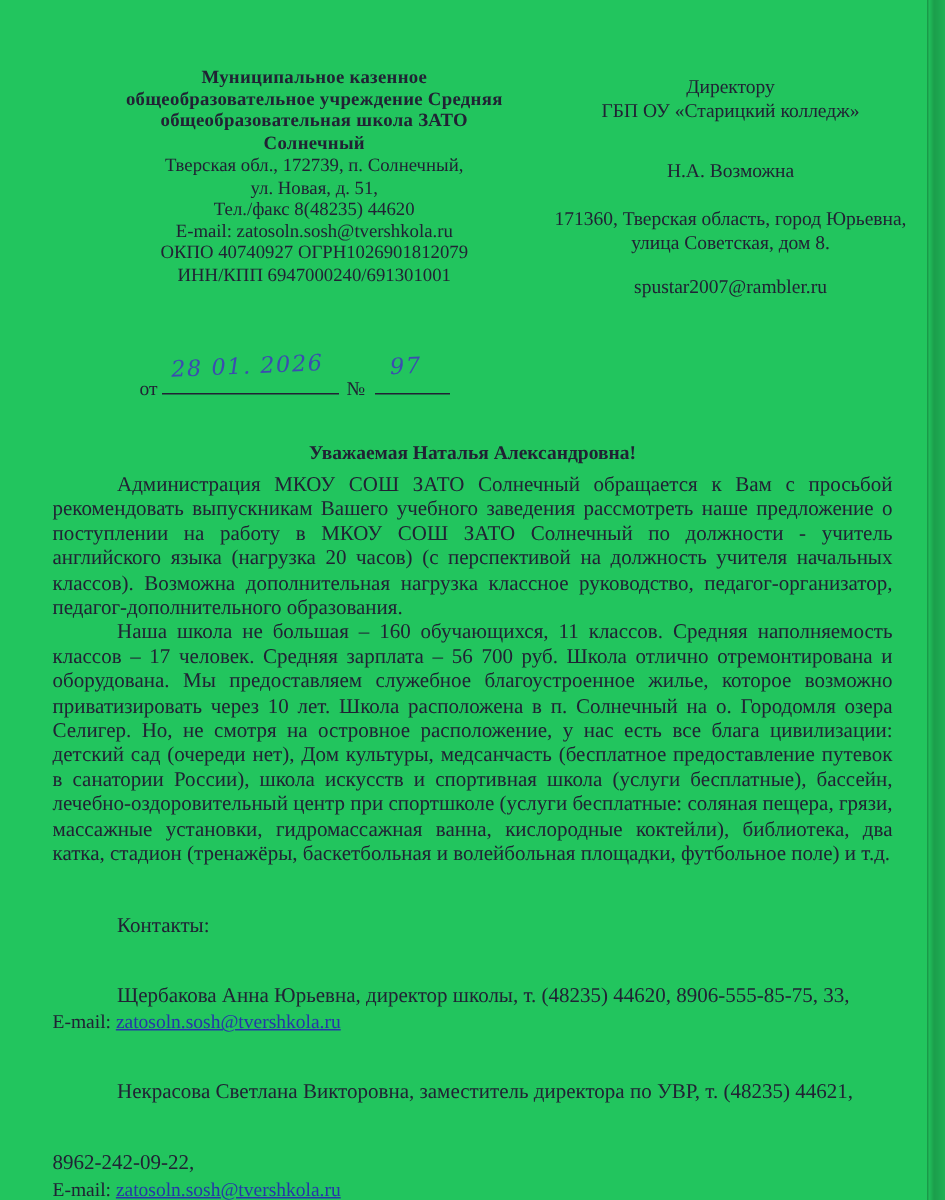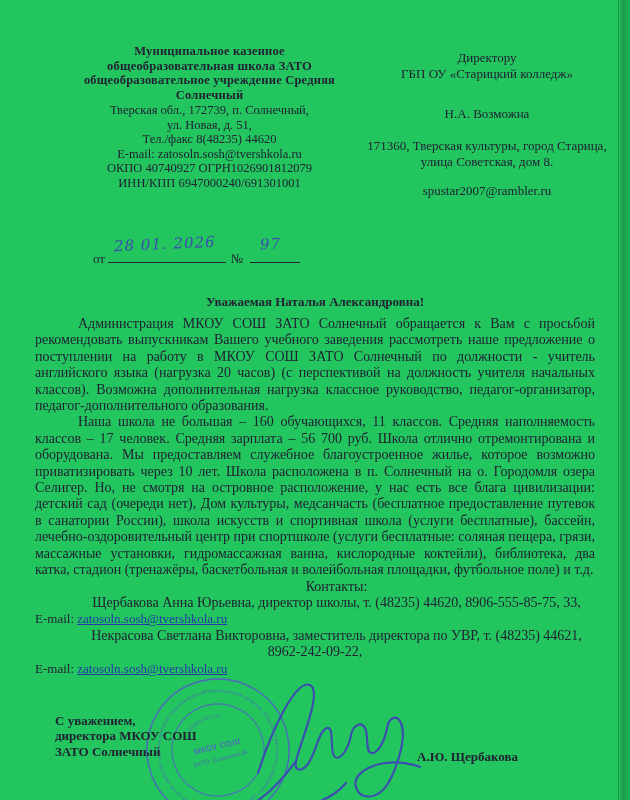--- a/index.html
+++ b/index.html
@@ -39,21 +39,21 @@
   .hand{
     position:absolute;left:6px;top:-13px;
     font-family:"DejaVu Serif",serif;font-style:italic;
     color:var(--handwriting);font-size:15px;white-space:nowrap;
     transform:rotate(-2.5deg);letter-spacing:1px;
   }
   .hand-num{left:10px;}
   
   .salutation{margin:24px 0 6px 0;text-align:center;font-weight:bold;font-size:13px;}
   .para{margin:0;font-size:14px;line-height:16.4px;text-align:justify;}
-  .plain{text-align:center;}
+  .plain{text-align:left;margin-top:31px;}
   .indent{text-indent:43px;}
   .email-line{font-size:13px;line-height:16.4px;}
   .mail{color:var(--link);text-decoration:underline;cursor:pointer;}
   
   .sig-block{position:relative;height:170px;margin-top:16px;}
   .closing{position:absolute;left:20px;top:20px;font-weight:bold;font-size:13px;line-height:15.5px;z-index:3;}
   .signer{position:absolute;left:382px;top:56px;font-weight:bold;font-size:13px;z-index:3;text-align:center;}
   .stamp{position:absolute;left:108px;top:-18px;z-index:1;opacity:.85;}
   .autograph{position:absolute;left:205px;top:-22px;z-index:2;}
   .stamp text{fill:var(--stamp);font-family:"Liberation Sans",sans-serif;}
@@ -65,40 +65,40 @@
 </head>
 <body>
 
 <div class="page">
   <div class="scan-edge"></div>
 
   <div class="header">
     <div class="h-left">
       <div class="h-name">
         <div>Муниципальное казенное</div>
+        <div>общеобразовательное учреждение Средняя</div>
         <div>общеобразовательная школа ЗАТО</div>
-        <div>общеобразовательное учреждение Средняя</div>
         <div>Солнечный</div>
       </div>
       <div class="h-addr">
         <div>Тверская обл., 172739, п. Солнечный,</div>
         <div>ул. Новая, д. 51,</div>
         <div>Тел./факс 8(48235) 44620</div>
         <div>E-mail: zatosoln.sosh@tvershkola.ru</div>
         <div>ОКПО 40740927 ОГРН1026901812079</div>
         <div>ИНН/КПП  6947000240/691301001</div>
       </div>
     </div>
     <div class="h-right">
       <div>Директору</div>
       <div>ГБП ОУ «Старицкий колледж»</div>
       <div class="gap-lg"></div>
       <div>Н.А. Возможна</div>
       <div class="gap-md"></div>
-      <div>171360, Тверская культуры, город Старица,</div>
+      <div>171360, Тверская область, город Юрьевна,</div>
       <div>улица Советская, дом 8.</div>
       <div class="gap-sm"></div>
       <div>spustar2007@rambler.ru</div>
     </div>
   </div>
 
   <div class="ref-row">
     <span>от</span><span class="blank blank-date"><span class="hand">28 01. 2026</span></span><span>№</span><span class="blank blank-num"><span class="hand hand-num">97</span></span>
   </div>
 

